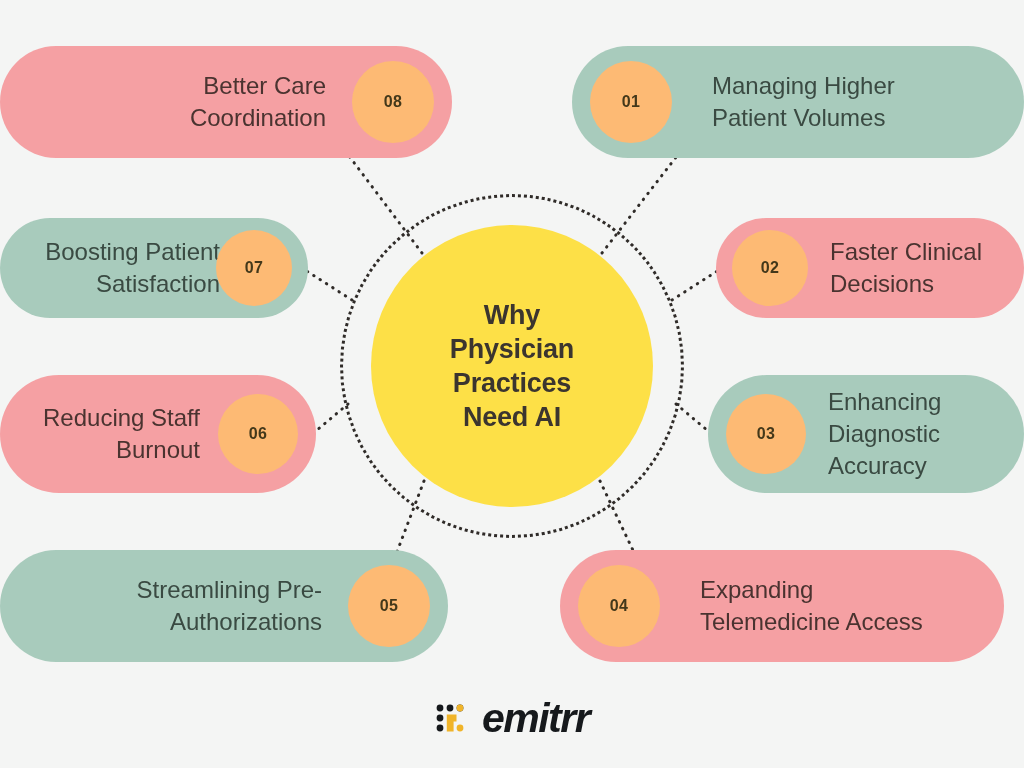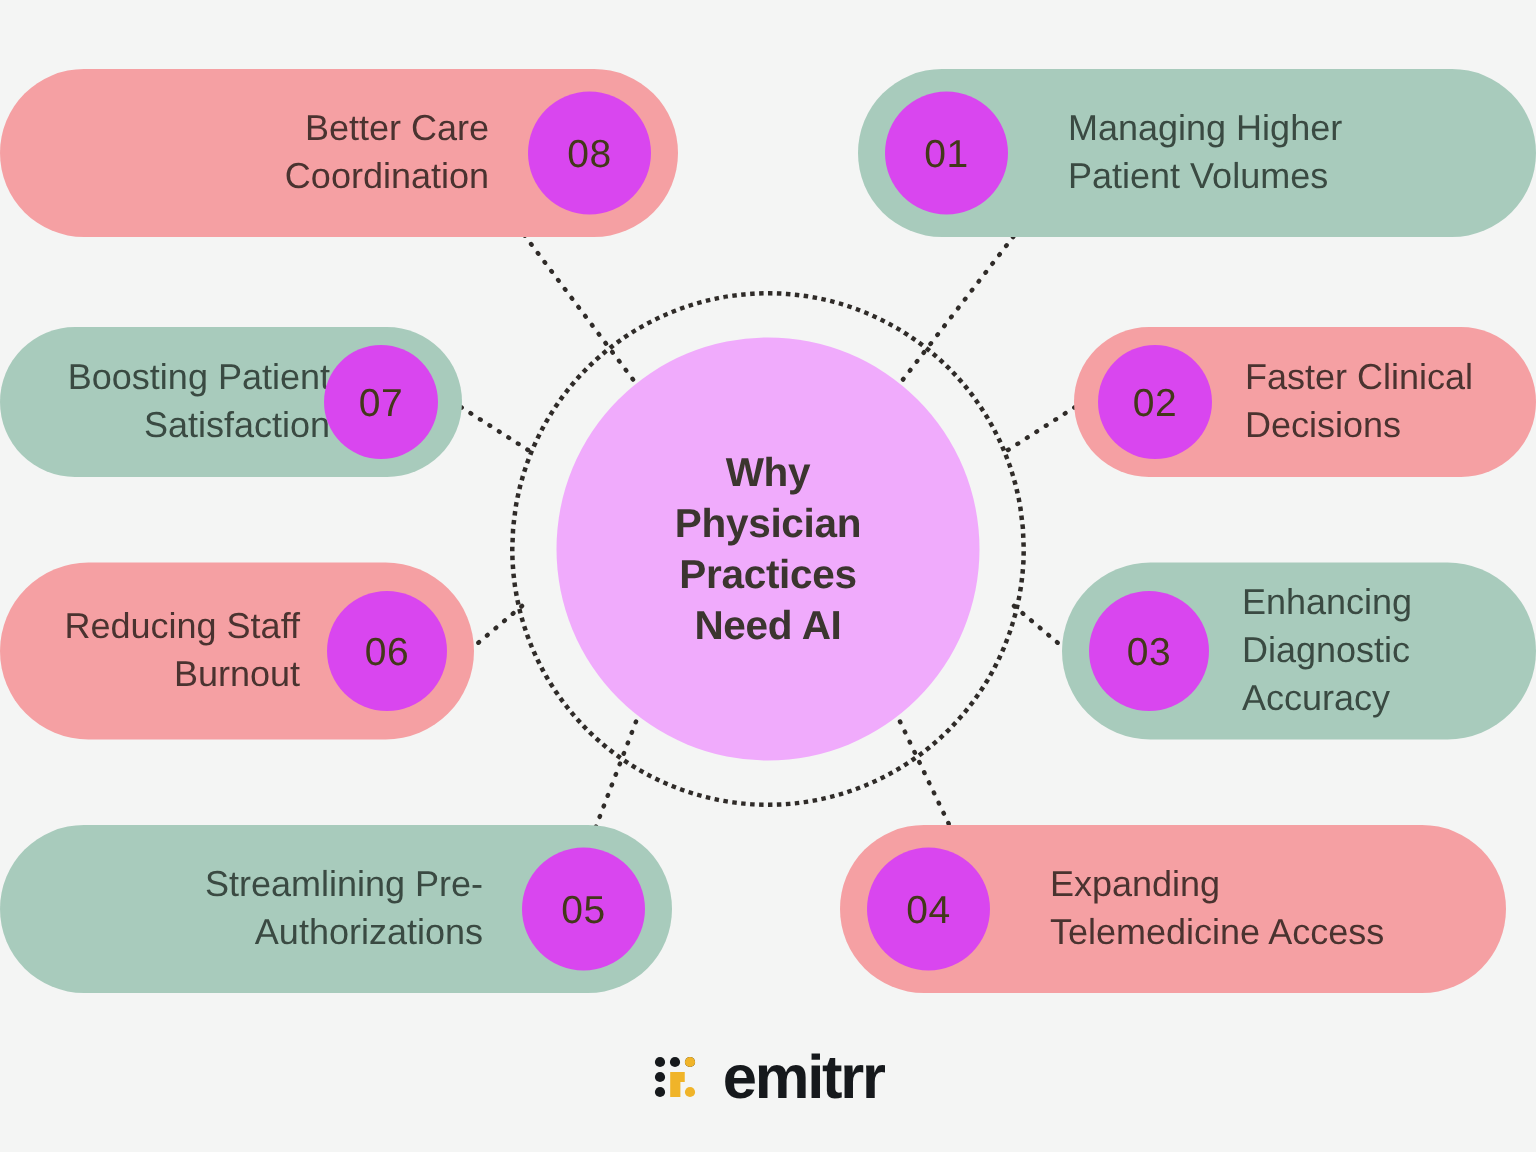--- a/index.html
+++ b/index.html
@@ -41,21 +41,21 @@
     border: 3px dotted #2f2b28;
     box-sizing: border-box;
   }
   .hub-disc {
     position: absolute;
     left: 371px;
     top: 225px;
     width: 282px;
     height: 282px;
     border-radius: 50%;
-    background: #f0abfc;
+    background: #fde047;
     display: flex;
     align-items: center;
     justify-content: center;
   }
   .hub-text {
     font-size: 27px;
     font-weight: bold;
     line-height: 1.26;
     color: #3b352f;
     text-align: center;
@@ -79,26 +79,26 @@
   }
   .cap.left {
     flex-direction: row-reverse;
     border-top-left-radius: 0;
     border-bottom-left-radius: 0;
   }
 
   .num {
     flex: 0 0 auto;
     border-radius: 50%;
-    background: #d946ef;
+    background: #fdba74;
     display: flex;
     align-items: center;
     justify-content: center;
-    font-size: 26px;
-    font-weight: normal;
+    font-size: 16px;
+    font-weight: bold;
     color: #43381a;
     letter-spacing: 0.3px;
     z-index: 2;
   }
 
   .cap-text {
     font-size: 24px;
     line-height: 1.33;
     z-index: 1;
   }
@@ -110,20 +110,21 @@
   
   #logo {
     position: absolute;
     left: 0;
     top: 698px;
     width: 1024px;
     display: flex;
     align-items: center;
     justify-content: center;
     gap: 13px;
+    font-style: italic;
   }
   .logo-mark {
     display: block;
   }
   .logo-word {
     font-size: 41px;
     font-weight: bold;
     color: #16191c;
     letter-spacing: -1.5px;
     line-height: 1;

